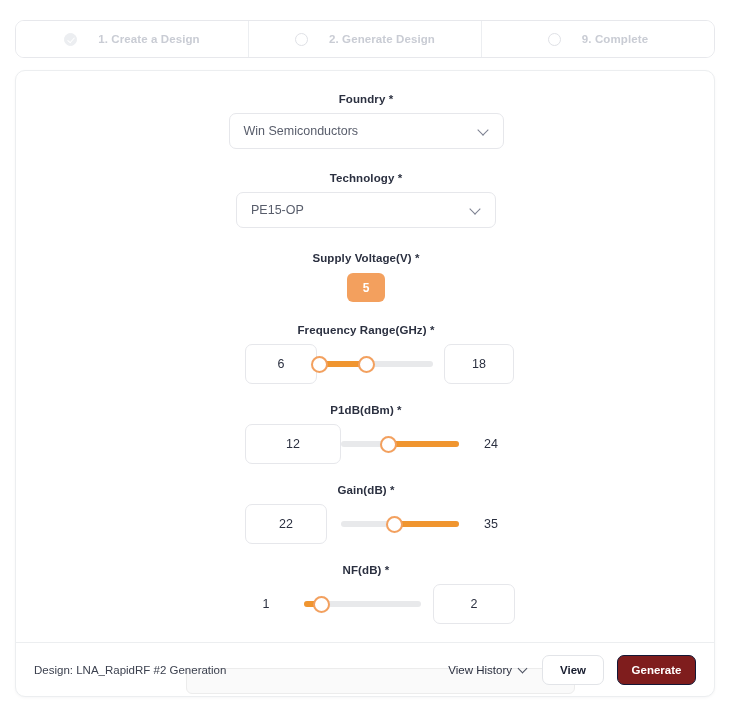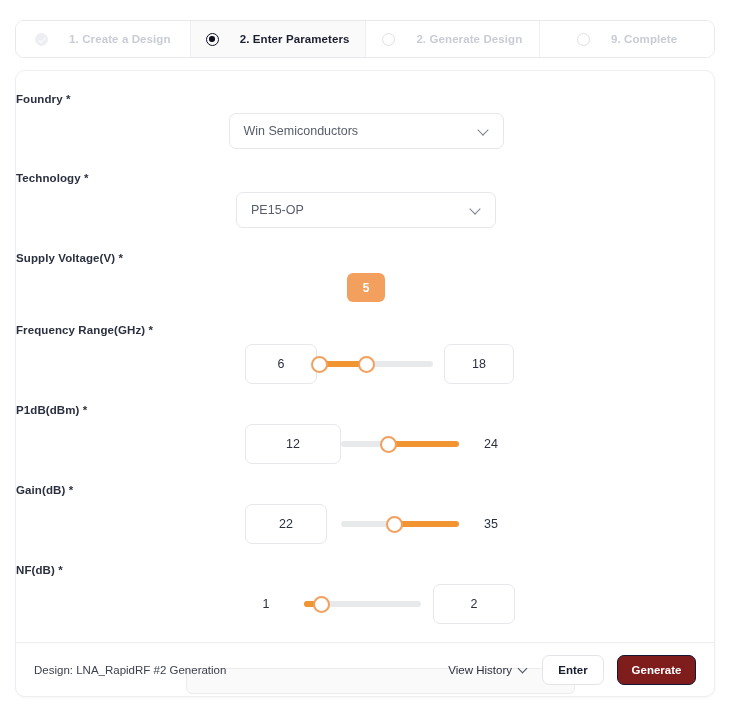--- a/index.html
+++ b/index.html
@@ -49,21 +49,21 @@
   .card {
     position: absolute; left: 15px; top: 70px;
     width: 700px; height: 627px;
     background: #ffffff; border: 1px solid #eceef0;
     border-radius: 10px; box-shadow: 0 1px 3px rgba(16,24,40,.04);
   }
 
   .form { position: absolute; left: 0; top: 0; width: 700px; }
 
   .field-label {
-    text-align: left; font-size: 11.5px; font-weight: 700;
+    text-align: center; font-size: 11.5px; font-weight: 700;
     color: #2b3040; letter-spacing: .1px;
   }
 
   
   .select {
     position: relative; height: 36px; margin: 8px auto 0;
     border: 1px solid #e6e7eb; border-radius: 7px; background: #fff;
     display: flex; align-items: center; padding: 8px 14px;
     font-size: 12.5px; color: #585d6b;
   }
@@ -155,24 +155,20 @@
 </style>
 </head>
 <body>
 
 <div class="page">
 
   <div class="stepper">
     <div class="step done">
       <span class="step-circle"></span>
       <span>1. Create a Design</span>
-    </div>
-    <div class="step active">
-      <span class="step-circle"></span>
-      <span>2. Enter Parameters</span>
     </div>
     <div class="step">
       <span class="step-circle"></span>
       <span>2. Generate Design</span>
     </div>
     <div class="step">
       <span class="step-circle"></span>
       <span>9. Complete</span>
     </div>
   </div>
@@ -255,19 +251,19 @@
 
     <div class="ghostbar"></div>
 
     <div class="footer">
       <div class="design-label">Design: LNA_RapidRF #2 Generation</div>
       <div class="footer-right">
         <div class="view-history">
           <span>View History</span>
           <span class="vh-chev"></span>
         </div>
-        <div class="btn btn-save">Enter</div>
+        <div class="btn btn-save">View</div>
         <div class="btn btn-generate">Generate</div>
       </div>
     </div>
 
   </div>
 </div>
 
 </body></html>

